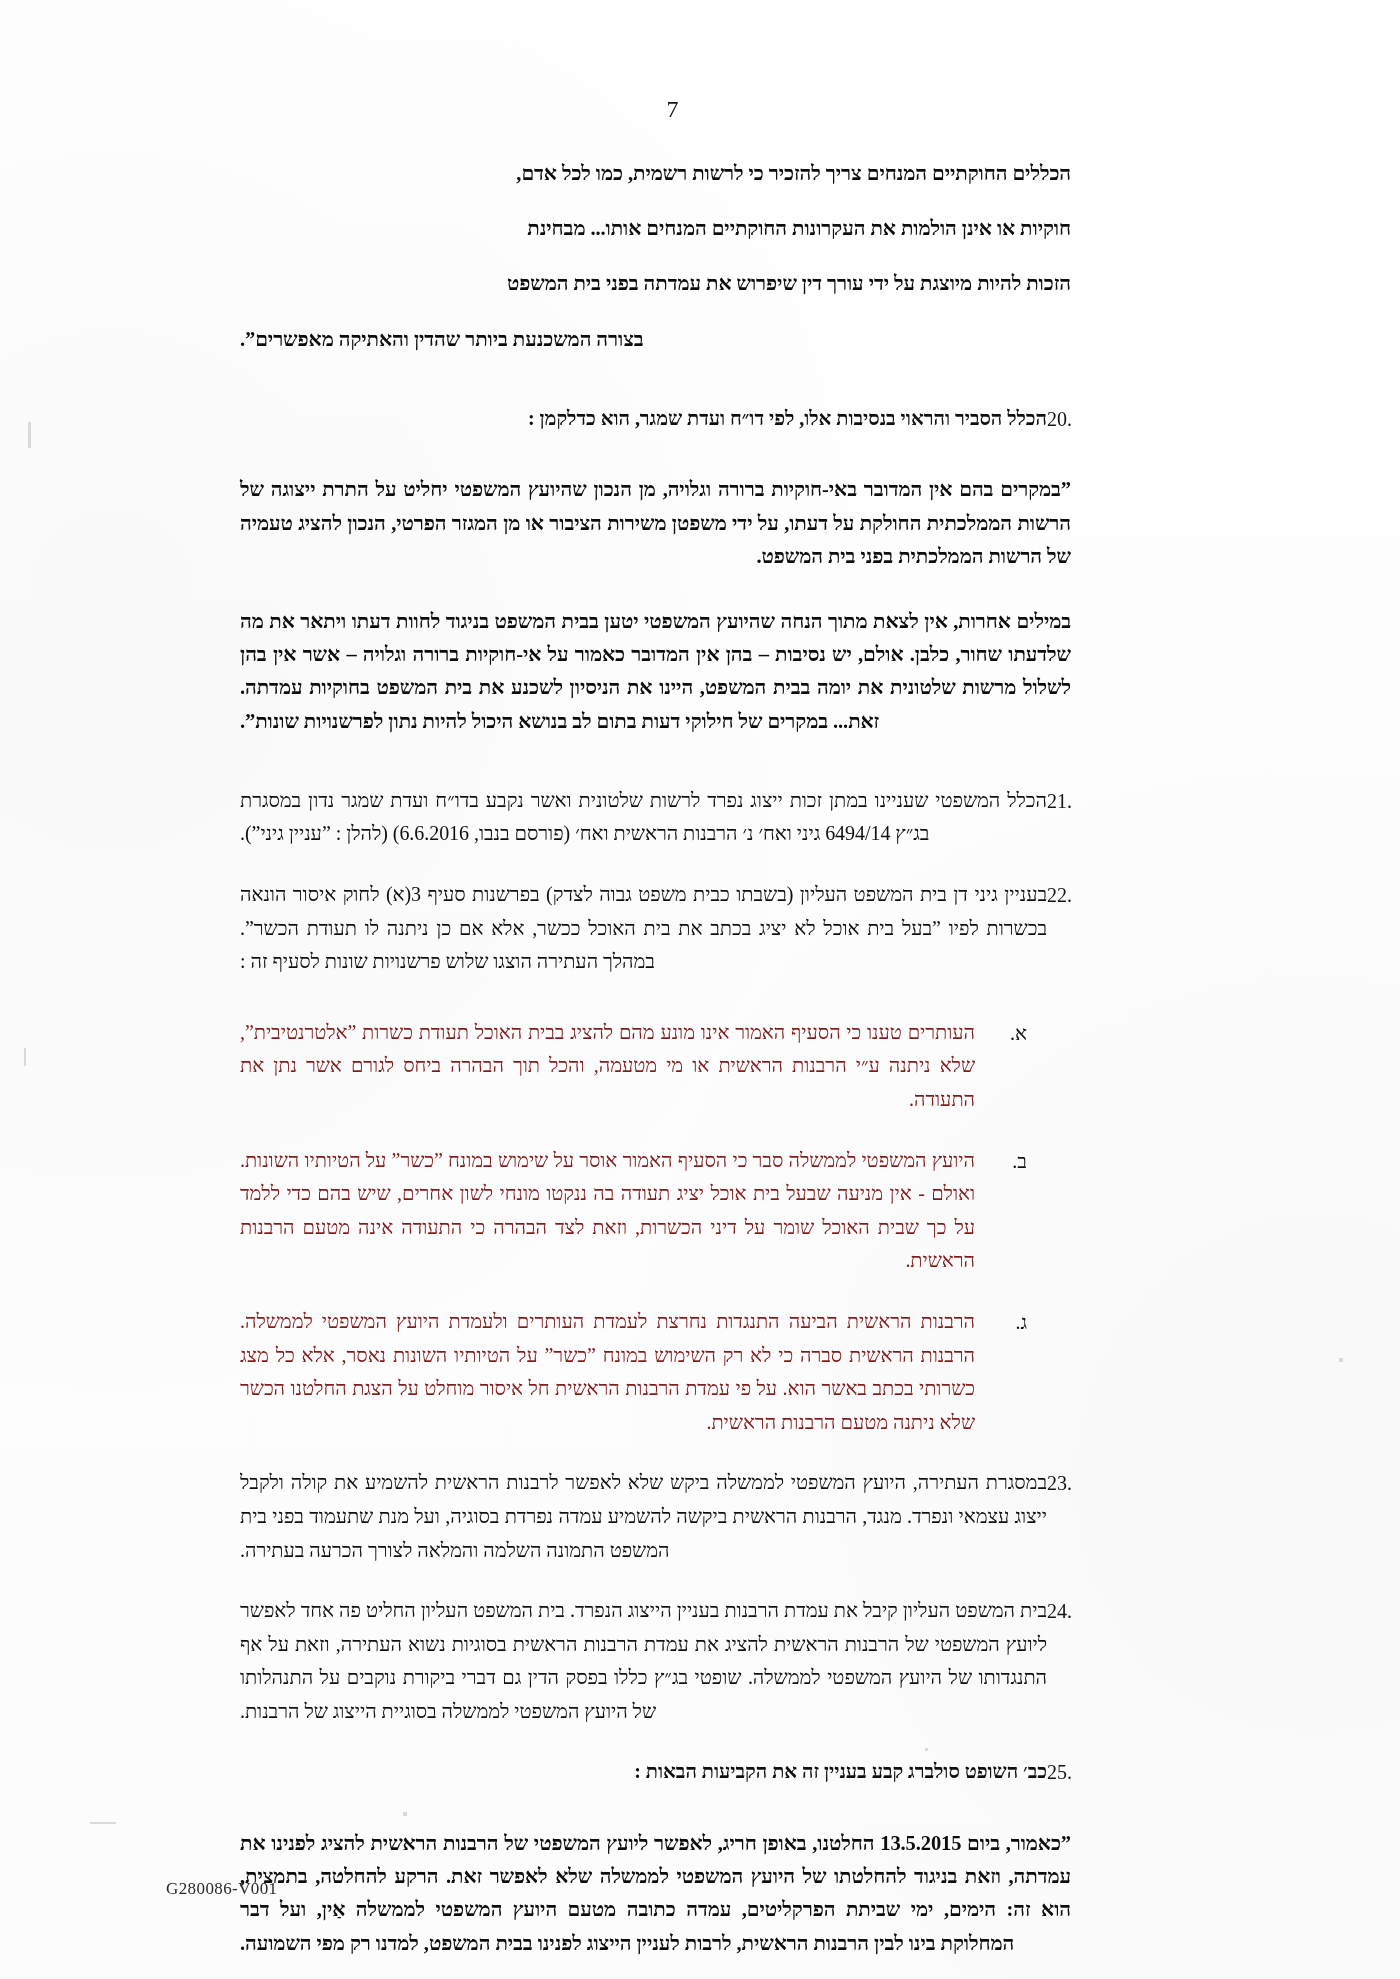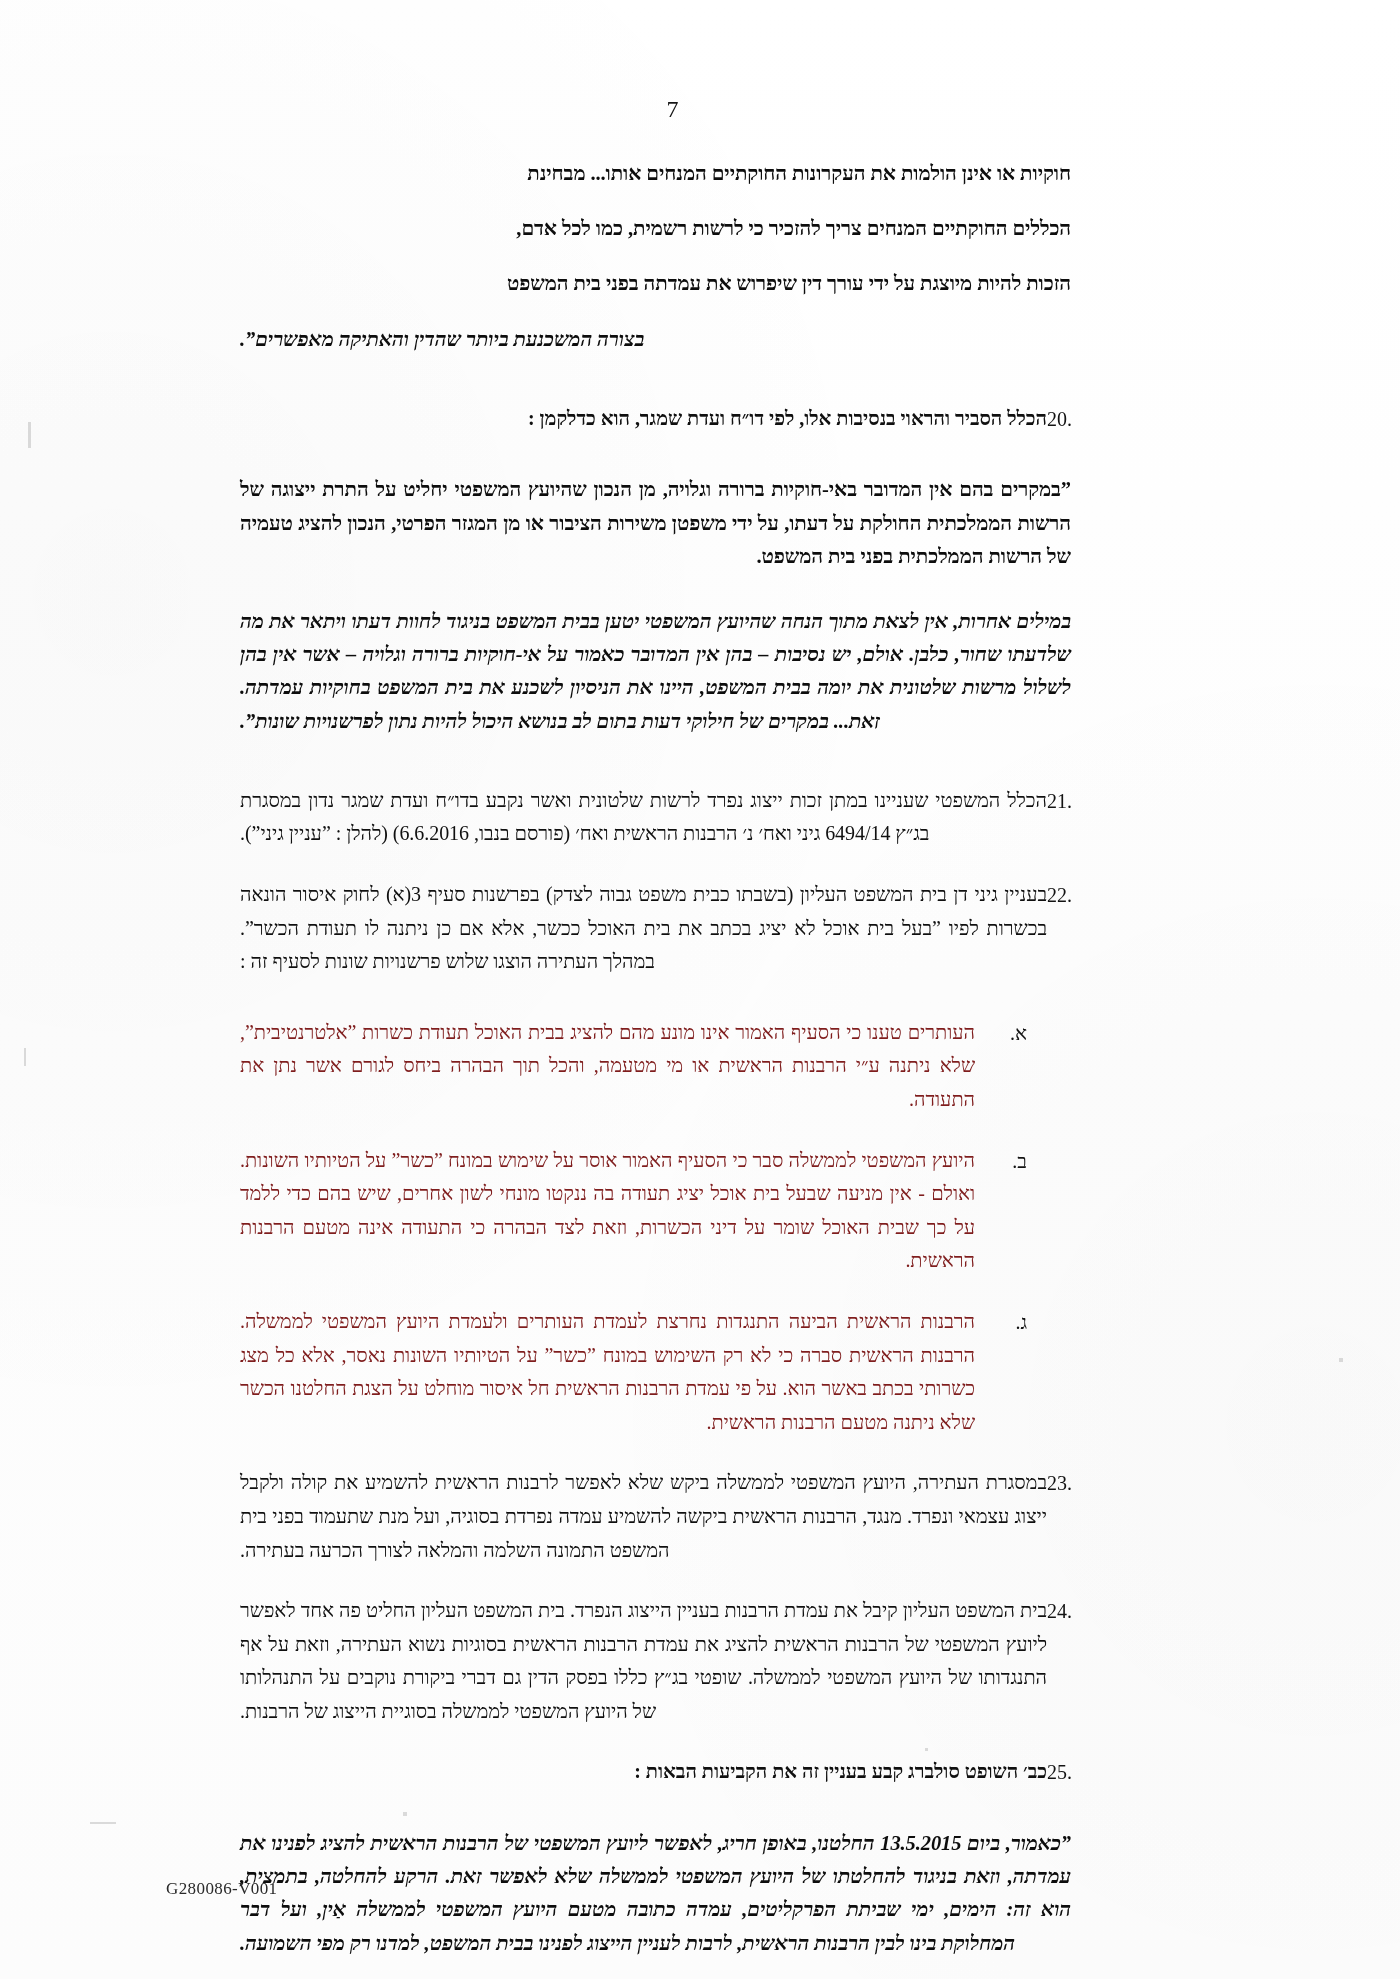--- a/index.html
+++ b/index.html
@@ -71,21 +71,20 @@
   .quote-block.tail {
     text-align-last: left;
   }
 
   .quote-group {
     margin: 0 0 26px 0;
   }
 
   .quote-group .quote-block:last-child {
     margin-bottom: 0;
-    font-style: italic;
   }
 
   
   .para-row {
     display: flex;
     flex-direction: row;
     align-items: flex-start;
     margin: 0 0 27px 0;
   }
 
@@ -183,22 +182,22 @@
   <div class="speck" style="top:1358px;left:1339px;width:4px;height:4px;"></div>
   <div class="speck" style="top:1812px;left:403px;width:4px;height:4px;"></div>
   <div class="speck" style="top:1748px;left:925px;width:3px;height:3px;"></div>
   <div class="speck" style="top:1822px;left:90px;width:26px;height:2px;"></div>
 
   <div class="content">
 
     <div class="page-number">7</div>
 
     <div class="quote-group">
+      <div class="quote-block">הכללים החוקתיים המנחים צריך להזכיר כי לרשות רשמית, כמו לכל אדם,</div>
       <div class="quote-block">חוקיות או אינן הולמות את העקרונות החוקתיים המנחים אותו... מבחינת</div>
-      <div class="quote-block">הכללים החוקתיים המנחים צריך להזכיר כי לרשות רשמית, כמו לכל אדם,</div>
       <div class="quote-block">הזכות להיות מיוצגת על ידי עורך דין שיפרוש את עמדתה בפני בית המשפט</div>
       <div class="quote-block tail">בצורה המשכנעת ביותר שהדין והאתיקה מאפשרים”.</div>
     </div>
 
     <div class="spacer-md"></div>
 
     <div class="para-row lead-row">
       <div class="para-num">.20</div>
       <div class="para-body">הכלל הסביר והראוי בנסיבות אלו, לפי דו״ח ועדת שמגר, הוא כדלקמן :</div>
     </div>

